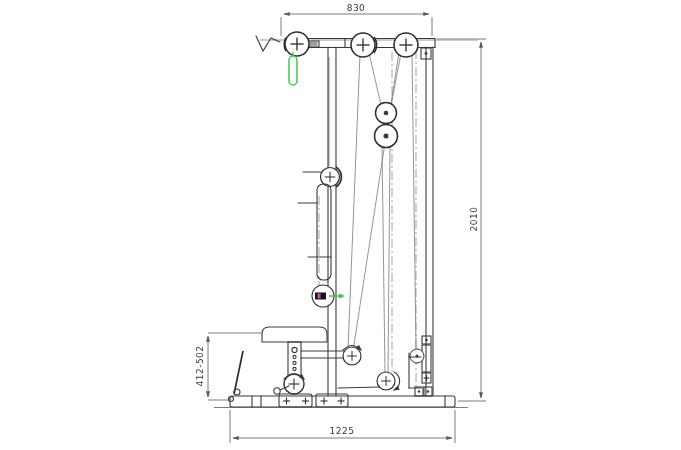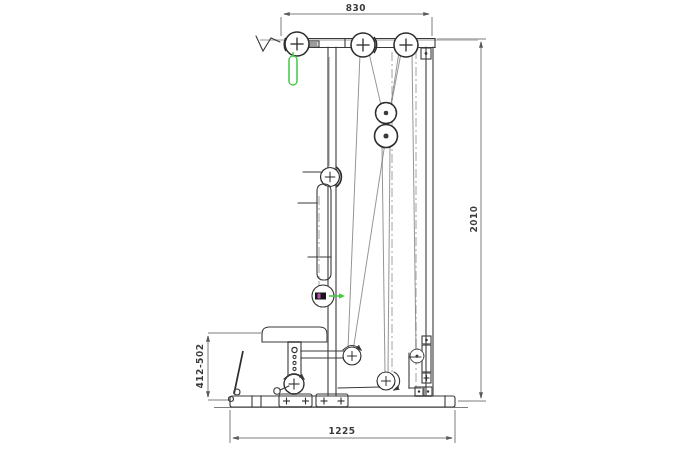--- a/index.html
+++ b/index.html
@@ -1,18 +1,18 @@
 <!DOCTYPE html>
 <html><head>
 <meta charset="utf-8">
 <style>
   html,body{margin:0;padding:0;background:#fff;}
   .canvas{
     position:relative;width:681px;height:450px;background:#ffffff;
-    font-family:"DejaVu Sans", sans-serif;overflow:hidden;font-weight:bold;
+    font-family:"DejaVu Sans", sans-serif;overflow:hidden;
   }
   svg{display:block;}
   
   .ln{stroke:#3a3a3a;stroke-width:1.1;fill:none;stroke-linecap:round;}
   .lnw{stroke:#3a3a3a;stroke-width:1.1;fill:#ffffff;}
   .thick{stroke:#2e2e2e;stroke-width:1.7;fill:none;}
   .dim{stroke:#5a5a5a;stroke-width:0.8;fill:none;}
   .cable{stroke:#7a7a7a;stroke-width:0.8;fill:none;}
   .lite{stroke:#9a9a9a;stroke-width:1.2;fill:none;}
   .cl{stroke:#8a8a8a;stroke-width:0.8;fill:none;stroke-dasharray:9 3 2 3;}

